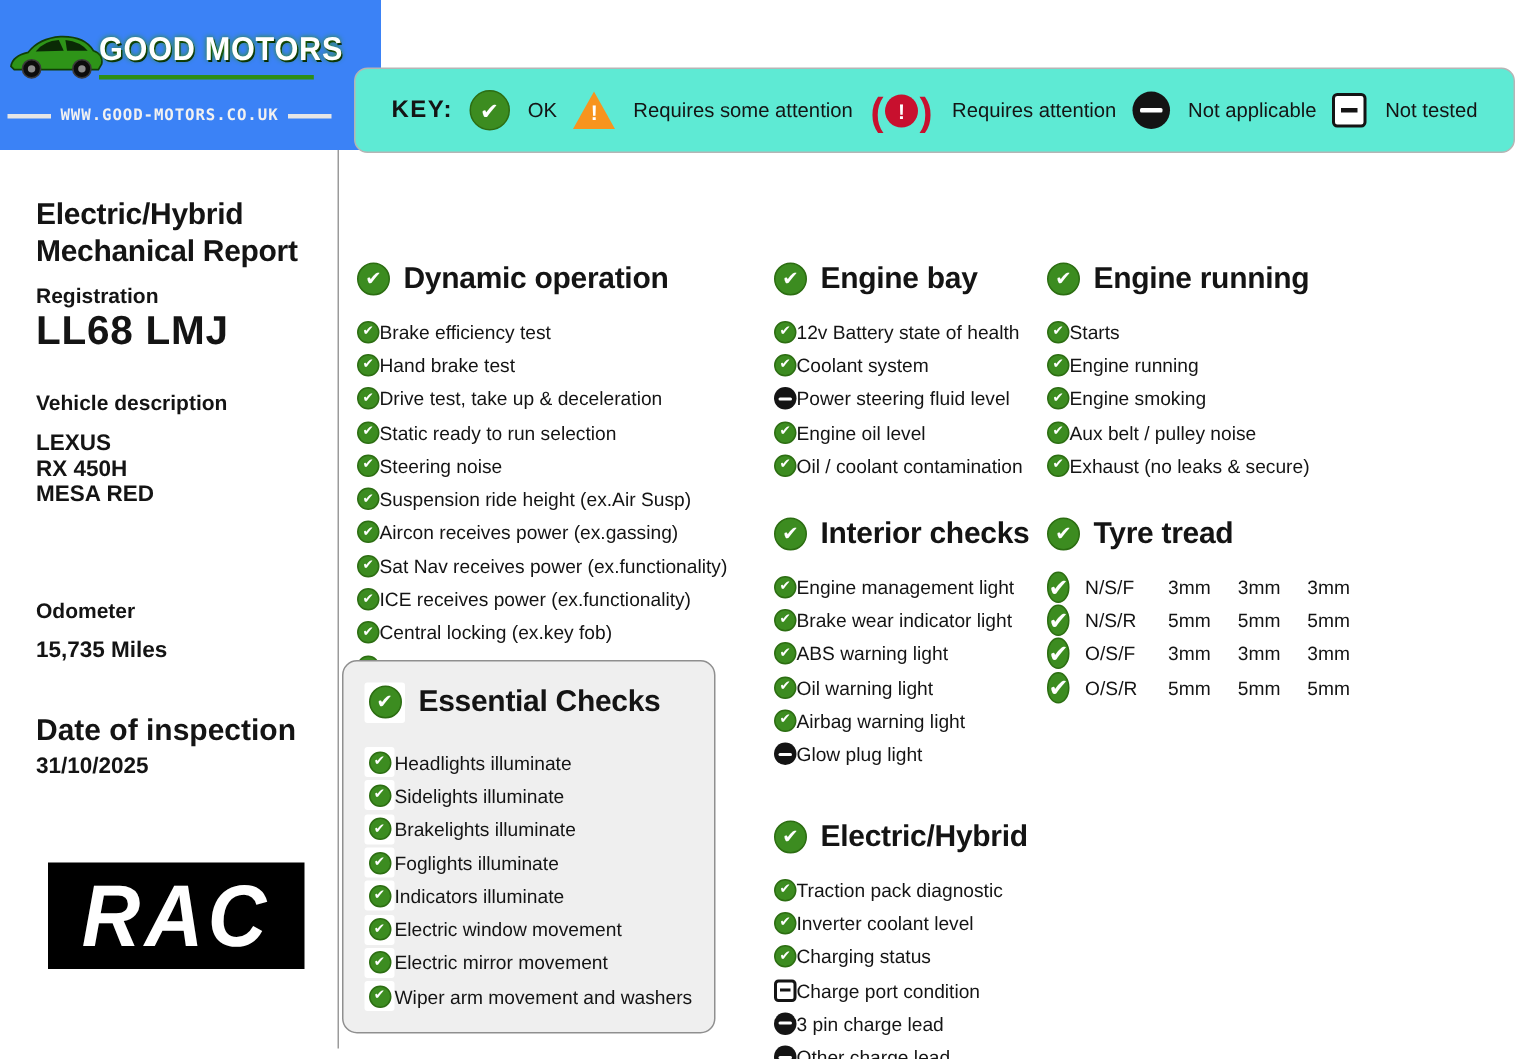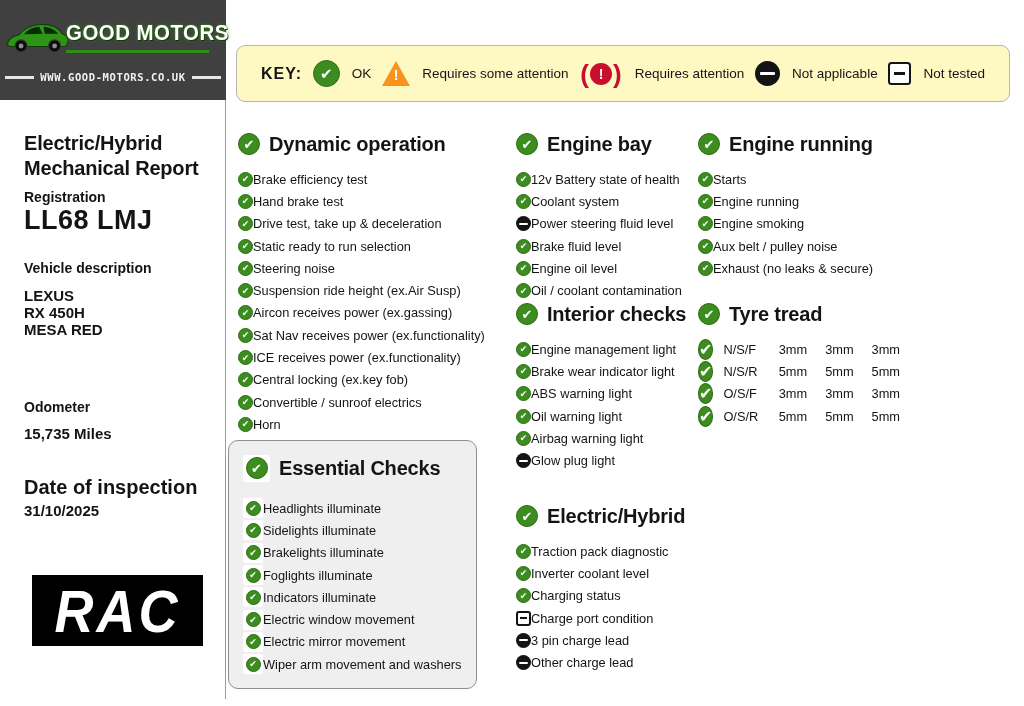--- a/index.html
+++ b/index.html
@@ -1,37 +1,37 @@
 <!DOCTYPE html>
 <html><head>
 <meta charset="utf-8">
 <style>
   html,body { margin:0; padding:0; background:#fff; }
   .page { position:relative; width:1024px; height:706px; background:#ffffff;
           font-family:"Liberation Sans", sans-serif; color:#141414; overflow:hidden; }
 
   
-  .logo-box { position:absolute; left:0; top:0; width:226px; height:100px; background:#404040; }
+  .logo-box { position:absolute; left:0; top:0; width:226px; height:100px; background:#3b82f6;padding-left:28px; }
   .logo-car { position:absolute; left:4px; top:8px; width:66px; height:56px; }
   .logo-name { position:absolute; left:66px; top:20px; width:154px; text-align:center;
                font-weight:bold; font-size:22px; color:#fff; white-space:nowrap;
                transform:scaleX(.93); transform-origin:left center; letter-spacing:.5px;
                text-shadow:0 0 4px #2c8a10, 1px 1px 0 #041a02;
                border-bottom:3px solid #2e8e17; padding-bottom:4px; }
   .logo-site { position:absolute; left:5px; top:71px; width:216px; display:flex; align-items:center; gap:6px;
                color:#f1f1f1; font-family:"DejaVu Sans Mono", monospace; font-size:10.5px; font-weight:bold;
                letter-spacing:.6px; white-space:nowrap; }
   .logo-site::before, .logo-site::after { content:""; flex:1; height:3px; background:#e6e6e6; }
 
   
   .divider { position:absolute; left:225px; top:100px; width:1px; height:599px; background:#9b9b9b; }
 
   
   .key-box { position:absolute; left:236px; top:45px; width:774px; height:57px; box-sizing:border-box;
-             border:1.6px solid #b5b5b5; border-radius:9px; background:#fef9c3;
+             border:1.6px solid #b5b5b5; border-radius:9px; background:#5eead4;
              display:flex; align-items:center; justify-content:space-between; padding:0 24px; }
   .key-label { font-weight:bold; font-size:16px; letter-spacing:1px; }
   .key-item { display:flex; align-items:center; gap:12px; font-size:13.5px; }
 
   
   .ic { display:inline-flex; align-items:center; justify-content:center; border-radius:50%;
         flex:0 0 auto; position:relative; box-sizing:border-box; }
   .ic-ok { background:#3c8c20; border:1px solid #2c6d12; color:#fff; }
   .ic-ok::after { content:"✔"; font-family:"DejaVu Sans", sans-serif; font-weight:bold; }
   .ic-na { background:#141414; }
@@ -63,21 +63,21 @@
   .odo-label { top:399px; font-size:14px; }
   .odo-value { top:425px; font-size:15px; }
   .insp-label { top:476px; font-size:20px; }
   .insp-value { top:502px; font-size:15px; }
   .rac { position:absolute; left:32px; top:575px; width:171px; height:71px; background:#000000;
          display:flex; align-items:center; justify-content:center;text-align:right; }
   .rac-text { color:#fff; font-size:54px; font-weight:bold; font-style:italic; letter-spacing:3px;
               transform:scaleY(1.08); }
 
   
-  .section { position:absolute; }
+  .section { position:absolute;margin-top:42px; }
   .sec-head { display:flex; align-items:center; gap:9px; height:28px; margin-bottom:10px; }
   .sec-title { font-size:20px; font-weight:bold; letter-spacing:-0.2px; white-space:nowrap; }
   .sec-ic { width:22px; height:22px; } .sec-ic.ic-ok::after { font-size:13px; }
   .item { display:flex; align-items:center; gap:0; height:22.3px; }
   .item .ic { width:15px; height:15px; } .item .ic-ok::after { font-size:9px; }
   .item .ic-nt { border-width:2px; border-radius:3px; }
   .item-label { font-size:12.8px; white-space:nowrap; }
 
   .sec-dynamic        { left:238px; top:130px; width:252px; }
   .sec-engine-bay     { left:516px; top:130px; width:192px; }
@@ -316,24 +316,20 @@
         <div class="item">
           <span class="ic ic-ok"></span>
           <span class="item-label">Coolant system</span>
         </div>
 
         <div class="item">
           <span class="ic ic-na"></span>
           <span class="item-label">Power steering fluid level</span>
         </div>
 
-        <div class="item">
-          <span class="ic ic-ok"></span>
-          <span class="item-label">Brake fluid level</span>
-        </div>
 
         <div class="item">
           <span class="ic ic-ok"></span>
           <span class="item-label">Engine oil level</span>
         </div>
 
         <div class="item">
           <span class="ic ic-ok"></span>
           <span class="item-label">Oil / coolant contamination</span>
         </div>

